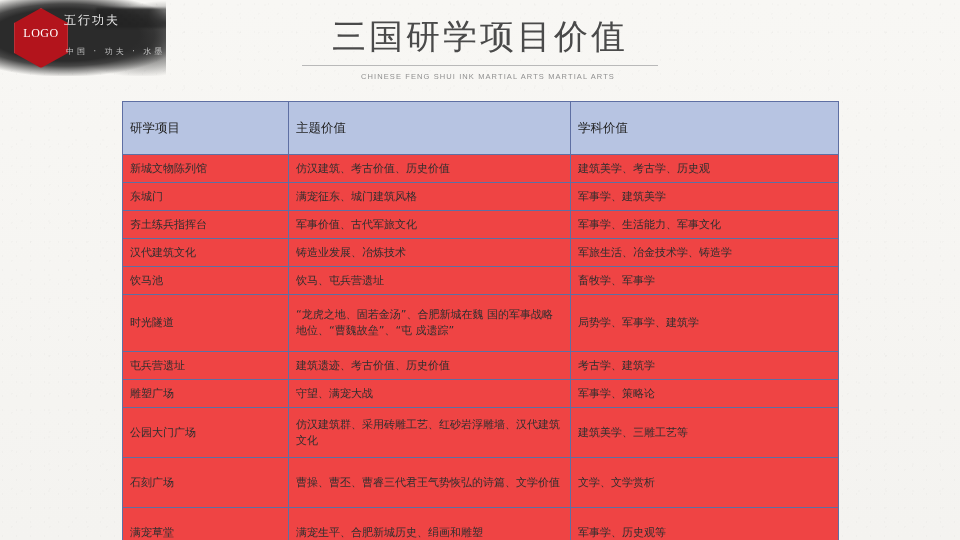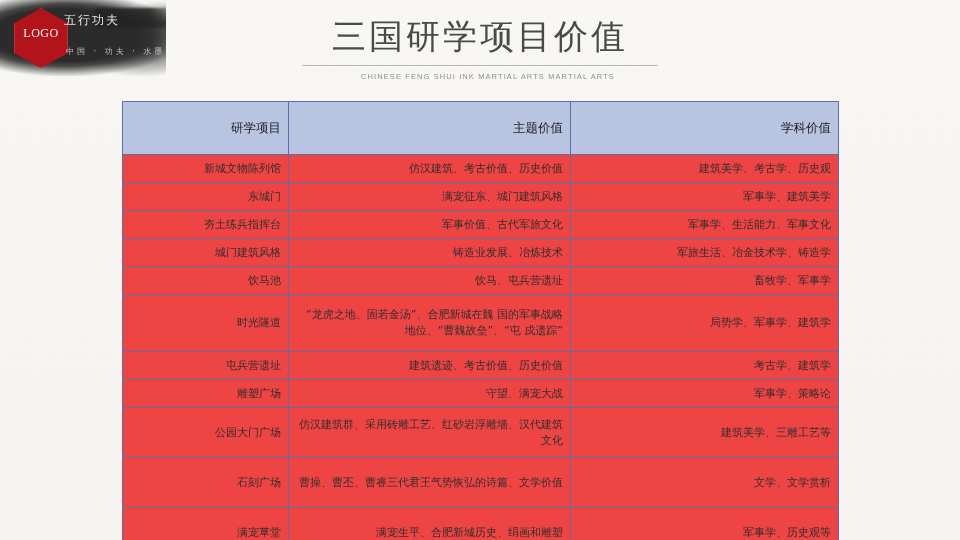--- a/index.html
+++ b/index.html
@@ -136,21 +136,21 @@
     width: 100%;
     table-layout: fixed;
   }
   table.value-table col.c1 { width: 166px; }
   table.value-table col.c2 { width: 282px; }
   table.value-table col.c3 { width: 268px; }
 
   table.value-table th,
   table.value-table td {
     border: 1px solid #5e6fa3;
-    text-align: right;
+    text-align: left;
     vertical-align: middle;
     color: #2f2f2f;
     font-size: 11px;
     line-height: 1.45;
     padding: 4px 7px;
     font-family: "DejaVu Sans", sans-serif;
   }
   table.value-table thead th {
     background: #b7c4e2;
     font-weight: normal;
@@ -208,21 +208,21 @@
         <td>东城门</td>
         <td>满宠征东、城门建筑风格</td>
         <td>军事学、建筑美学</td>
       </tr>
       <tr>
         <td>夯土练兵指挥台</td>
         <td>军事价值、古代军旅文化</td>
         <td>军事学、生活能力、军事文化</td>
       </tr>
       <tr>
-        <td>城门建筑风格</td>
+        <td>汉代建筑文化</td>
         <td>铸造业发展、冶炼技术</td>
         <td>军旅生活、冶金技术学、铸造学</td>
       </tr>
       <tr>
         <td>饮马池</td>
         <td>饮马、屯兵营遗址</td>
         <td>畜牧学、军事学</td>
       </tr>
       <tr class="tall">
         <td>时光隧道</td>

